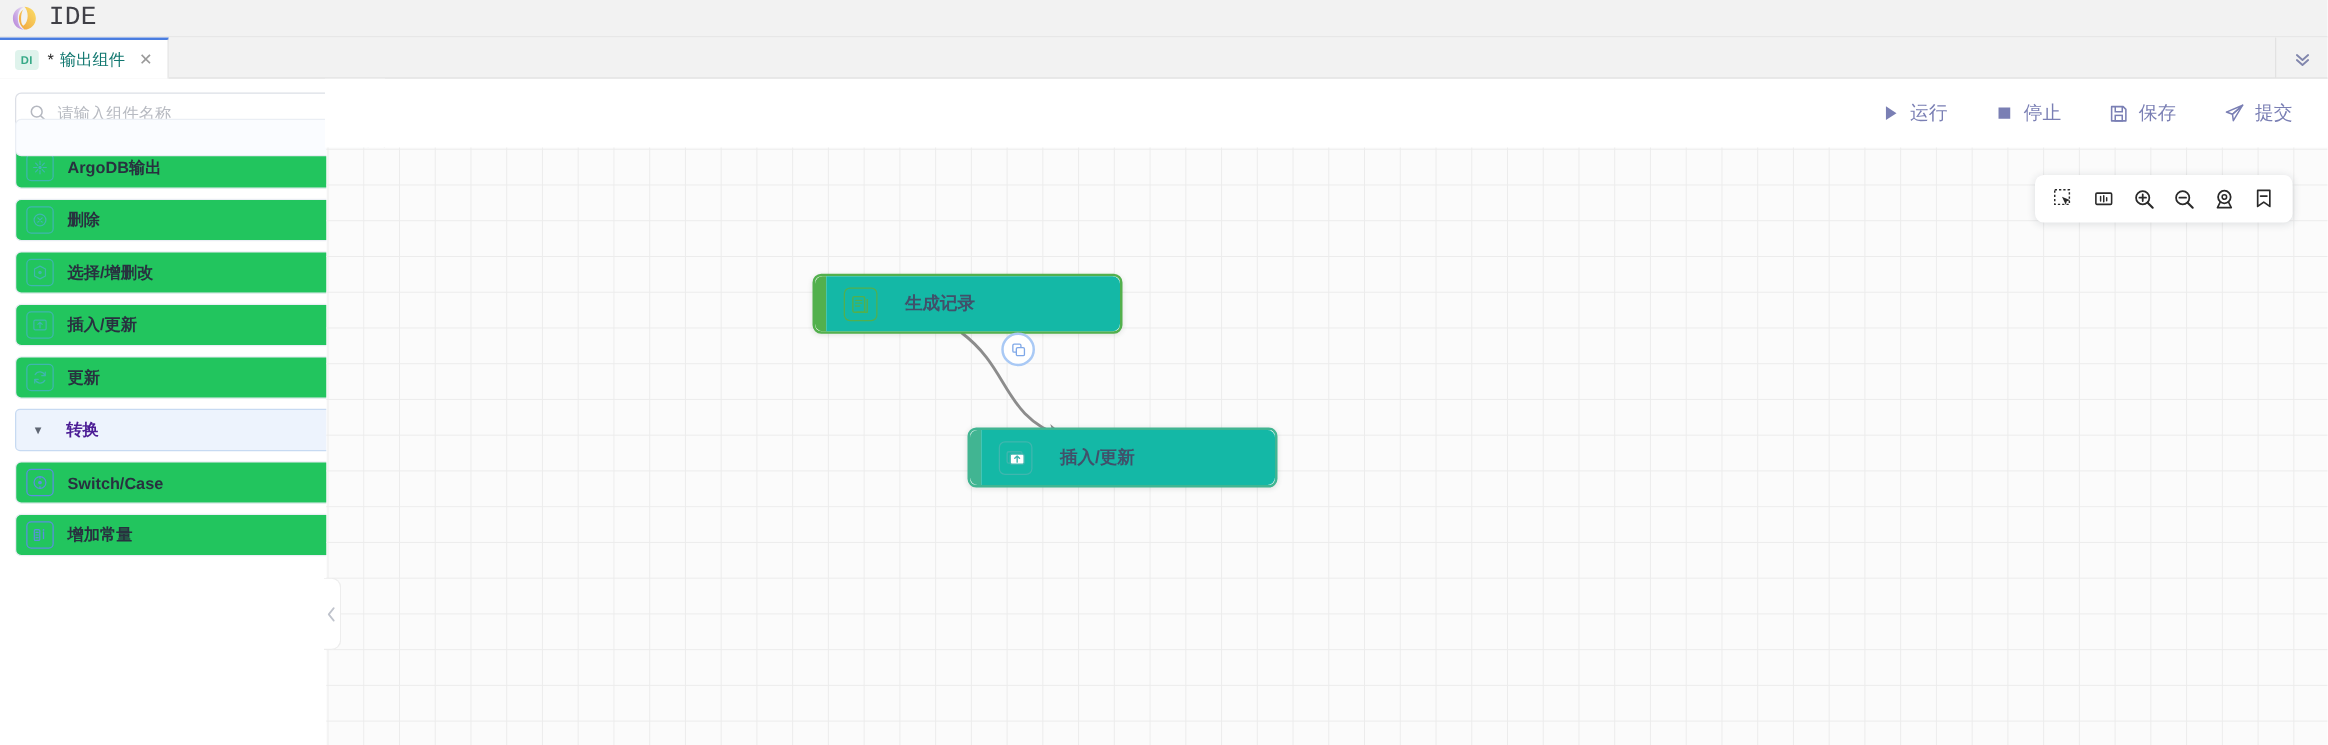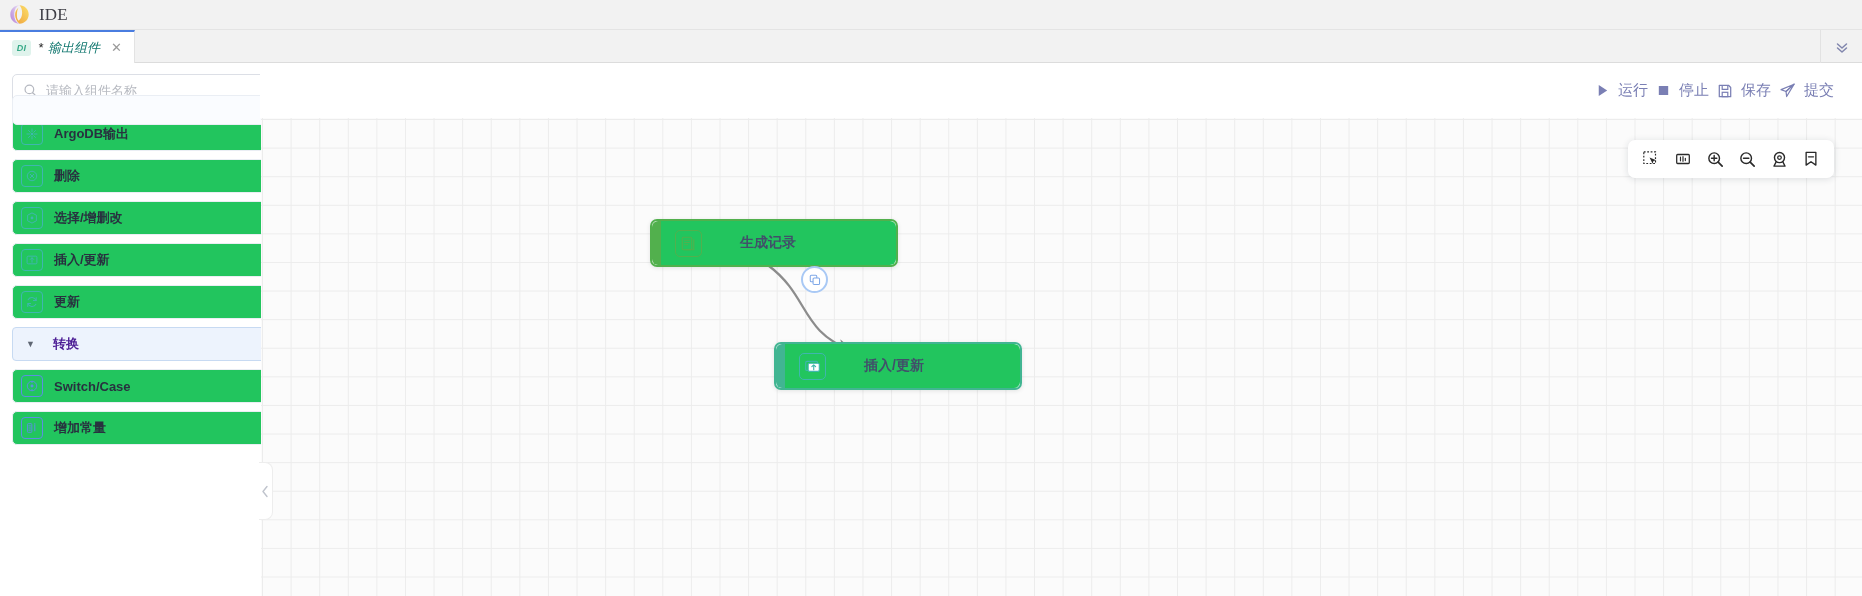--- a/index.html
+++ b/index.html
@@ -13,30 +13,29 @@
   
   .appbar {
     position: absolute; left: 0; top: 0; width: 1862px; height: 30px;
     background: #f2f2f2;
     display: flex; align-items: center; gap: 9px;
     padding-left: 9px;
     border-bottom: 1px solid #e4e4e4;
   }
   .logo { width: 21px; height: 21px; flex: 0 0 auto; display:block; }
   .app-title {
-    font-size: 17px; color: #3f3f46; letter-spacing: .2px;
-    font-family: Liberation Serif, serif;
+    font-size: 21px; color: #3f3f46; letter-spacing: .2px;
+    font-family: Liberation Mono, monospace;
   }
 
   
   .tabbar {
     position: absolute; left: 0; top: 30px; width: 1862px; height: 33px;
     background: #f2f2f2;
     border-bottom: 1px solid #dcdcdc;
-    font-style: italic;
   }
   .tab {
     position: absolute; left: 0; top: 0; height: 33px;
     display: flex; align-items: center; gap: 7px;
     padding: 0 11px 0 12px;
     background: #ffffff;
     border-top: 2px solid #4a7de0;
     border-right: 1px solid #e3e3e3;
     cursor: default;
   }
@@ -120,21 +119,21 @@
     border-radius: 0 8px 8px 0;
     display: flex; align-items: center; justify-content: center;
     z-index: 6;
   }
 
   
   .header-strip {
     position: absolute; left: 260px; top: 63px; right: 0; height: 55px;
     background: #ffffff;
     display: flex; align-items: center; justify-content: flex-end;
-    gap: 8px; padding-right: 28px;
+    gap: 38px; padding-right: 28px;
   }
   .hbtn { display: flex; align-items: center; gap: 8px; }
   .hbtn .txt { font-size: 15px; color: #7a7fb4; }
   .hbtn svg { display: block; }
 
   
   .canvas {
     position: absolute; left: 261px; top: 118px; right: 0; bottom: 0;
     background-color: #fbfbfb;
     background-image:
@@ -155,23 +154,23 @@
 
   
   .node {
     position: absolute; height: 48px; width: 248px;
     background: #ffffff; border-radius: 7px;
     display: flex; align-items: center;
     box-shadow: 0 1px 4px rgba(40,60,50,.12);
   }
   .node .bar { width: 9px; align-self: stretch; border-radius: 6px 0 0 6px; flex: 0 0 auto; }
   .node .body {
-    flex: 1; align-self: stretch; display: flex; align-items: center; gap: 38px;
+    flex: 1; align-self: stretch; display: flex; align-items: center; gap: 22px;
     padding-left: 14px; border-radius: 0 6px 6px 0;
-    background: #22c55e;
+    background: #14b8a6;
   }
   .node .nic {
     width: 27px; height: 27px; border-radius: 5px;
     display: flex; align-items: center; justify-content: center;
     border: 1px solid currentColor; flex: 0 0 auto;
   }
   .node .nlbl { font-size: 14px; font-weight: bold; color: #41506a; }
 
   .node-green { border: 2px solid #52b04d; }
   .node-green .bar { background: #52b04d; }

